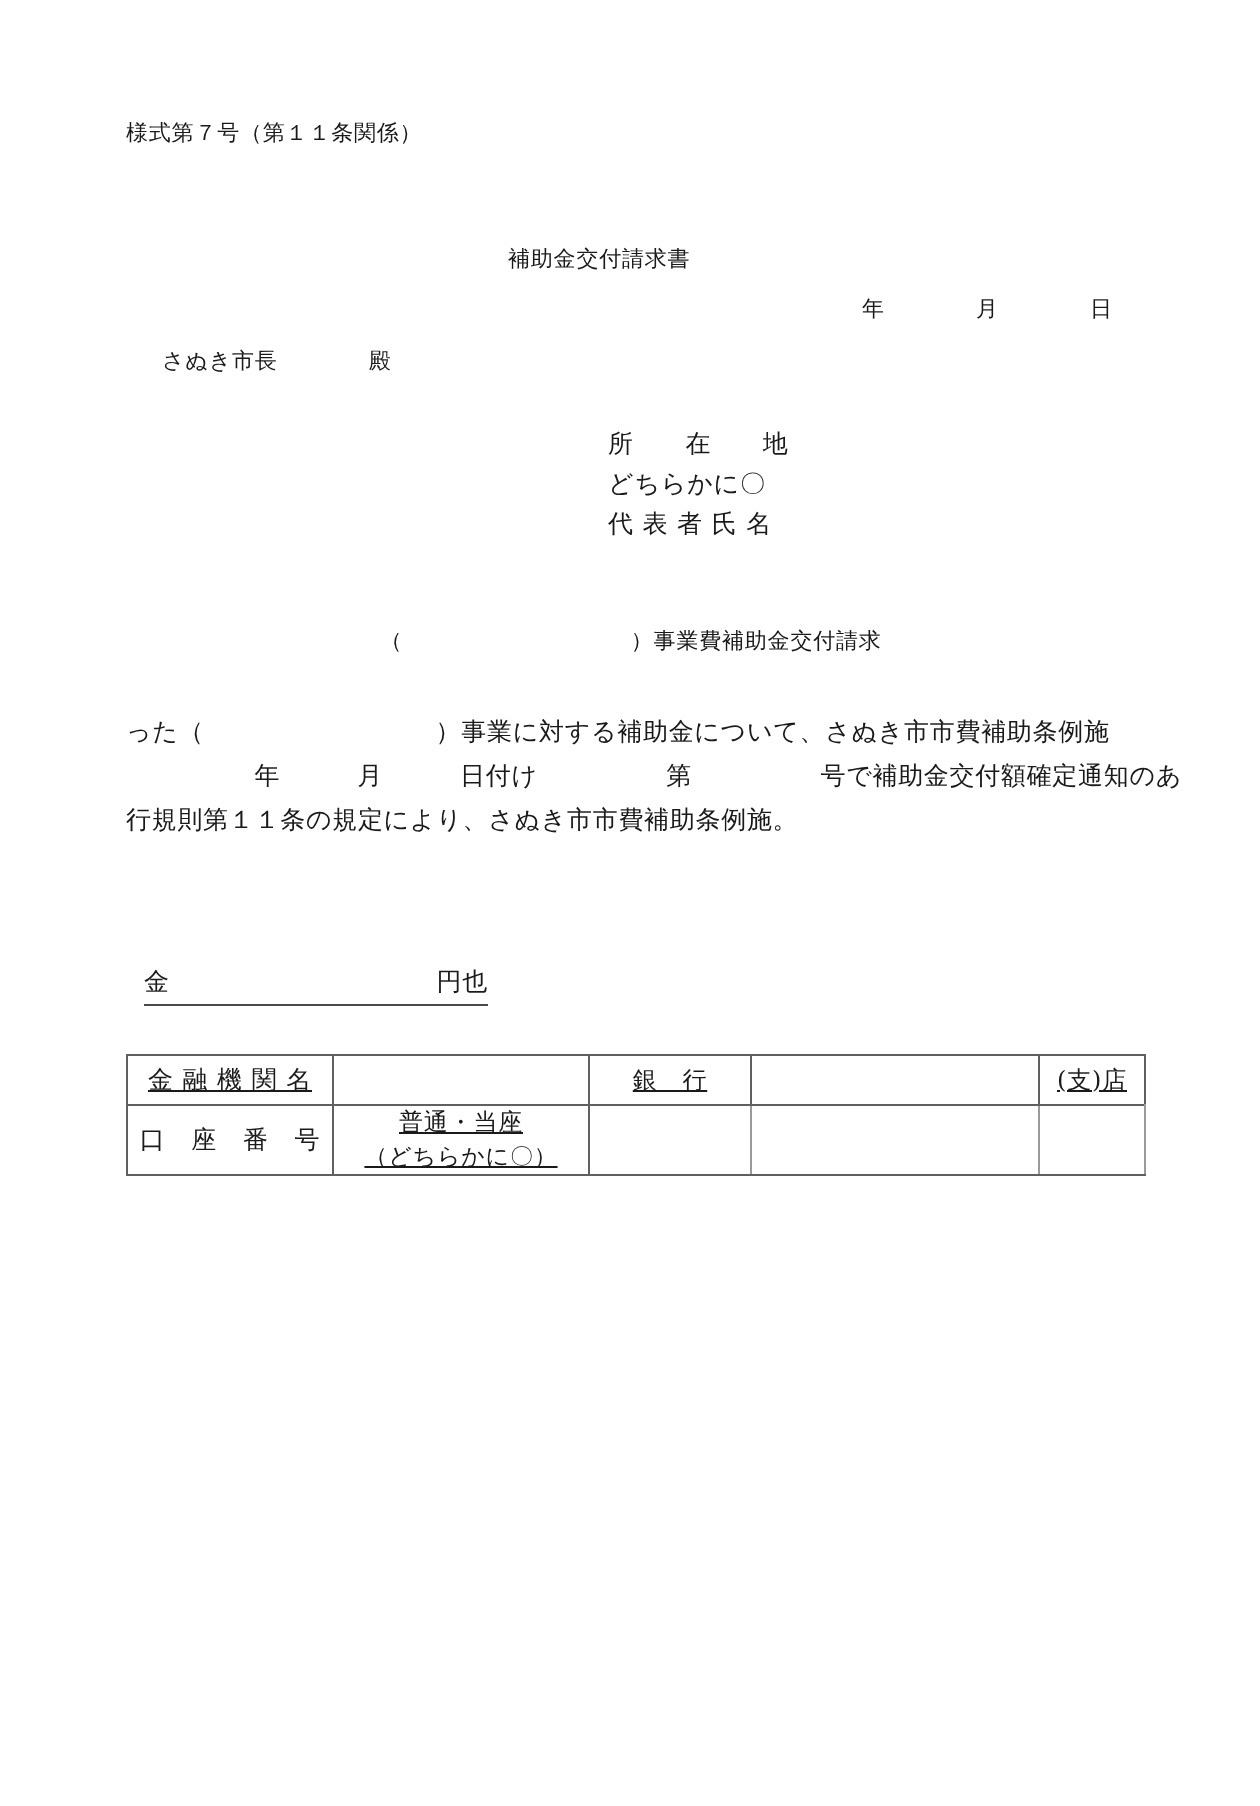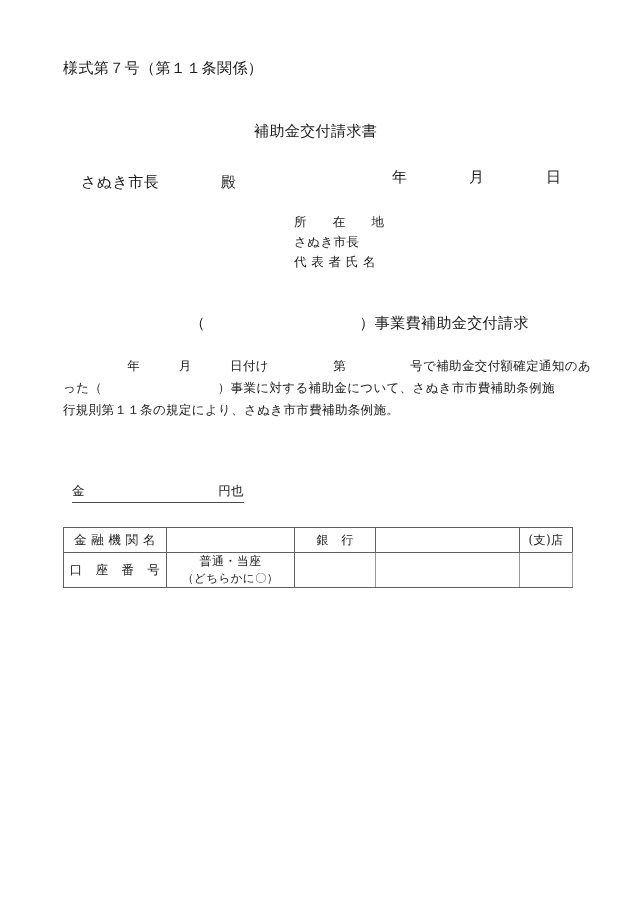--- a/index.html
+++ b/index.html
@@ -17,49 +17,48 @@
     width: 630px;
     height: 903px;
     background: #ffffff;
     overflow: hidden;
   }
 
   
   .t {
     position: absolute;
     white-space: pre;
-    font-size: 15px;
+    font-size: 11px;
     line-height: 1.0;
     letter-spacing: 0.4px;
   }
 
   
   #form-number {
     left: 63px;
     top: 61px;
   }
   #doc-title {
     left: 254px;
     top: 108px;
     margin-top: 16px;
   }
   #date-line {
-    left: 392px;
+    left: 431px;
     top: 149px;
-    margin-top: 21px;
   }
   #addressee {
     left: 81px;
     top: 175px;
   }
 
   
   #applicant-block {
     position: absolute;
-    left: 294px;
+    left: 304px;
     top: 212px;
   }
   #applicant-block .row {
     font-size: 12.5px;
     line-height: 20px;
     white-space: pre;
     letter-spacing: 0.4px;
   }
 
   
@@ -114,28 +113,29 @@
     height: 24px;
     text-align: center;
     vertical-align: middle;
     letter-spacing: 0.4px;
   }
   .lbl-cell {
     width: 102px;
     white-space: pre;
     font-size: 12.5px;
   }
-  .r1 td { height: 51px; }
+  .r1 td { height: 51px; text-decoration: underline; }
   .r2 td { height: 50px; }
   .r3 td { height: 34px; }
   .r4 td { height: 50px; }
 
   .kind-cell {
     line-height: 17px;
     font-size: 12px;
+    text-decoration: underline;
   }
   .kind-cell .sub { font-size: 11.5px; }
 
   .thin-v { border-left: 1px solid #9a9a9a !important; border-right: 1px solid #9a9a9a !important; }
   .kana-cell {
     border-color: #9a9a9a !important;
     position: relative;
   }
   .kana-cell::after {
     content: "";
@@ -153,29 +153,29 @@
   <div class="t" id="form-number">様式第７号（第１１条関係）</div>
 
   <div class="t" id="doc-title">補助金交付請求書</div>
 
   <div class="t" id="date-line">年　　　　月　　　　日</div>
 
   <div class="t" id="addressee">さぬき市長　　　　殿</div>
 
   <div id="applicant-block">
     <div class="row">所　　在　　地</div>
-    <div class="row">さぬき市長</div>
+    <div class="row">どちらかに〇</div>
     <div class="row">代 表 者 氏 名</div>
   </div>
 
   <div class="t" id="subject-line">（　　　　　　　　　　）事業費補助金交付請求</div>
 
   <div id="body-paragraph">
+    <div class="pline">った（　　　　　　　　　）事業に対する補助金について、さぬき市市費補助条例施</div>
     <div class="pline">　　　　　年　　　月　　　日付け　　　　　第　　　　　号で補助金交付額確定通知のあ</div>
-    <div class="pline">った（　　　　　　　　　）事業に対する補助金について、さぬき市市費補助条例施</div>
     <div class="pline">行規則第１１条の規定により、さぬき市市費補助条例施。</div>
   </div>
 
   <div id="amount-line">
     <span>金</span>
     <span>円也</span>
   </div>
 
   <table id="bank-table">
     <tbody>

